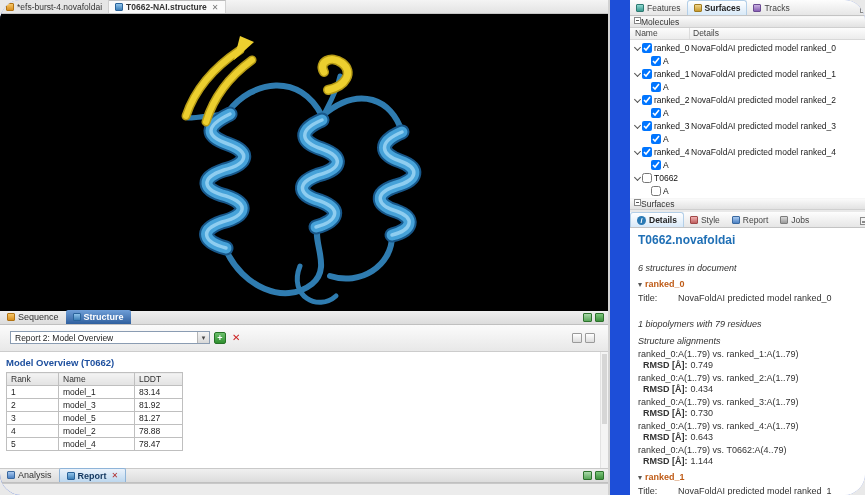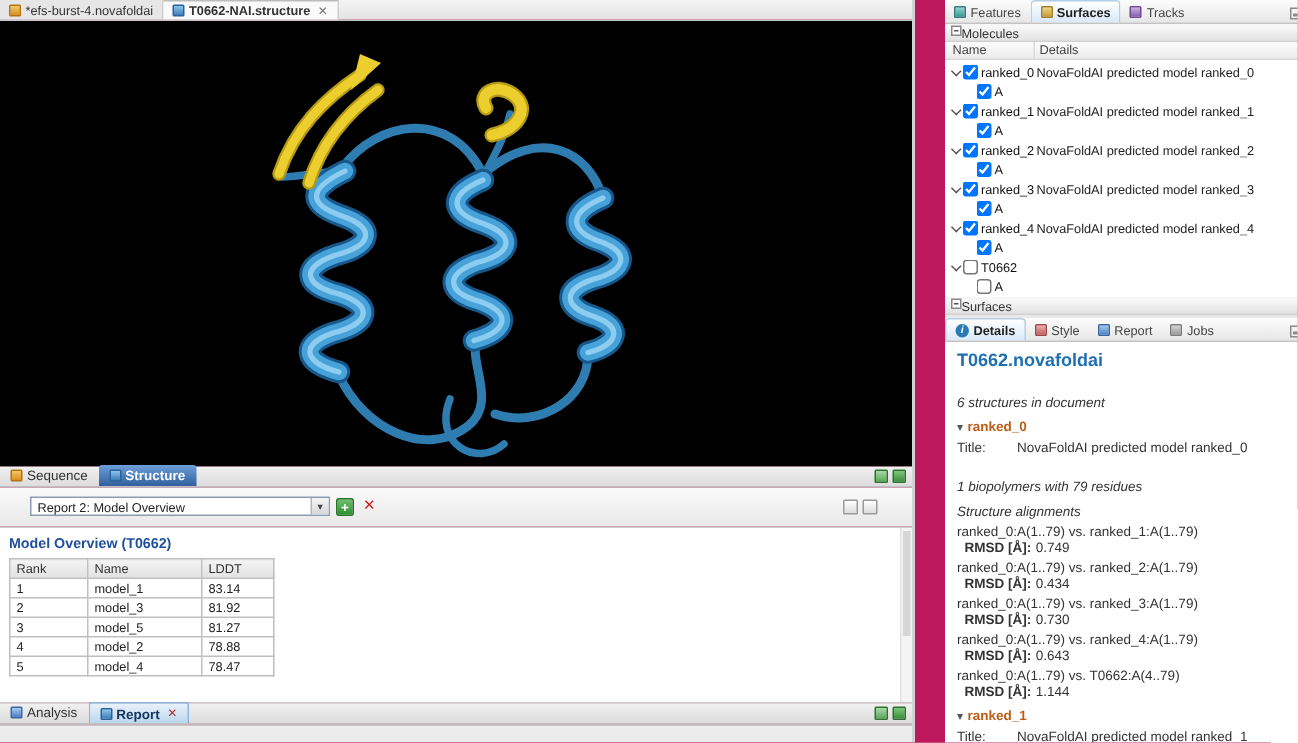--- a/index.html
+++ b/index.html
@@ -1,17 +1,17 @@
 <!DOCTYPE html>
 <html><head>
 <meta charset="utf-8">
 <style>
   * { box-sizing: border-box; margin:0; padding:0; }
   body { font-family:"Liberation Sans","DejaVu Sans",sans-serif; font-size:9px; color:#222; background:#e9e9e9; }
-  .app { position:relative; width:865px; height:495px; background:#be185d; overflow:hidden; }
+  .app { position:relative; width:865px; height:495px; background:#1d4ed8; overflow:hidden;border-radius:21px; }
 
   
   .left-col { position:absolute; left:0; top:0; width:608px; height:495px; display:flex; flex-direction:column; }
   .splitter { position:absolute; left:608px; top:0; width:2px; height:495px; background:#d2d2d2; cursor:col-resize; }
   .right-col { position:absolute; left:630px; top:0; width:255px; height:495px; display:flex; flex-direction:column; background:#f1f1f1; }
 
   
   .doc-tabbar { height:14px; background:linear-gradient(#f4f4f4,#e3e3e3); border-bottom:1px solid #c6c6c6; display:flex; align-items:flex-end; }
   .doc-tab { height:13px; display:flex; align-items:center; gap:3px; padding:0 6px; font-size:8.5px; color:#333; border-right:1px solid #cfcfcf; background:#e6e6e6; white-space:nowrap; cursor:pointer; }
   .doc-tab.selected { background:#fafafa; border-top:1px solid #bcbcbc; font-weight:bold; }
@@ -28,21 +28,21 @@
   
   .panel-tabbar { height:14px; background:linear-gradient(#f0f0f0,#dcdcdc); border-bottom:1px solid #c0c0c0; display:flex; align-items:flex-end; position:relative; }
   .ptab { height:14px; display:flex; align-items:center; gap:3px; padding:0 7px; font-size:9px; color:#333; cursor:pointer; }
   .ptab.sel-dark { background:linear-gradient(#6f9fd8,#2f5f9e); color:#fff; font-weight:bold; border-radius:2px 2px 0 0; }
   .ptab.sel-light { background:linear-gradient(#eaf2fb,#bdd7ee); border:1px solid #8fb4d8; border-bottom:none; color:#12365e; font-weight:bold; border-radius:2px 2px 0 0; }
   .corner { margin-left:auto; display:flex; gap:3px; align-items:center; padding-right:4px; padding-bottom:2px; }
   .gicon { width:9px; height:9px; background:linear-gradient(#7cc67c,#3c8f3c); border:1px solid #2d722d; border-radius:1px; cursor:pointer; }
   .gicon.alt { background:linear-gradient(#a9d8a9,#5aa75a); }
 
   
-  .report-toolbar { height:28px; background:linear-gradient(#fbfbfb,#e8e8e8); border-bottom:1px solid #cccccc; display:flex; align-items:center; gap:4px; padding:0 20px; }
+  .report-toolbar { height:28px; background:linear-gradient(#fbfbfb,#e8e8e8); border-bottom:1px solid #cccccc; display:flex; align-items:center; gap:4px; padding:0 10px; }
   .combo { width:200px; height:13px; background:#fff; border:1px solid #8a9cb2; display:flex; align-items:center; justify-content:space-between; padding-left:4px; font-size:8.5px; cursor:pointer; }
   .combo-arrow { width:12px; height:11px; background:linear-gradient(#f4f4f4,#d8d8d8); border-left:1px solid #b5b5b5; display:flex; align-items:center; justify-content:center; color:#444; font-size:7px; }
   .btn-add { width:12px; height:12px; background:linear-gradient(#6dc06d,#2f8f2f); border:1px solid #267226; border-radius:2px; color:#fff; font-size:9px; font-weight:bold; line-height:10px; text-align:center; cursor:pointer; }
   .btn-close-report { color:#c22; font-size:10px; font-weight:bold; cursor:pointer; padding:0 2px; }
   .tb-right { margin-left:auto; display:flex; gap:3px; padding-right:3px; }
   .tb-ico { width:10px; height:10px; border:1px solid #9a9a9a; background:linear-gradient(#fff,#ddd); border-radius:1px; cursor:pointer; }
 
   
   .report-area { height:120px; background:#fff; position:relative; border-bottom:1px solid #c9c9c9; overflow:hidden; }
   .report-title { font-size:9.5px; font-weight:bold; color:#1d4f9e; padding:5px 0 4px 6px; }

